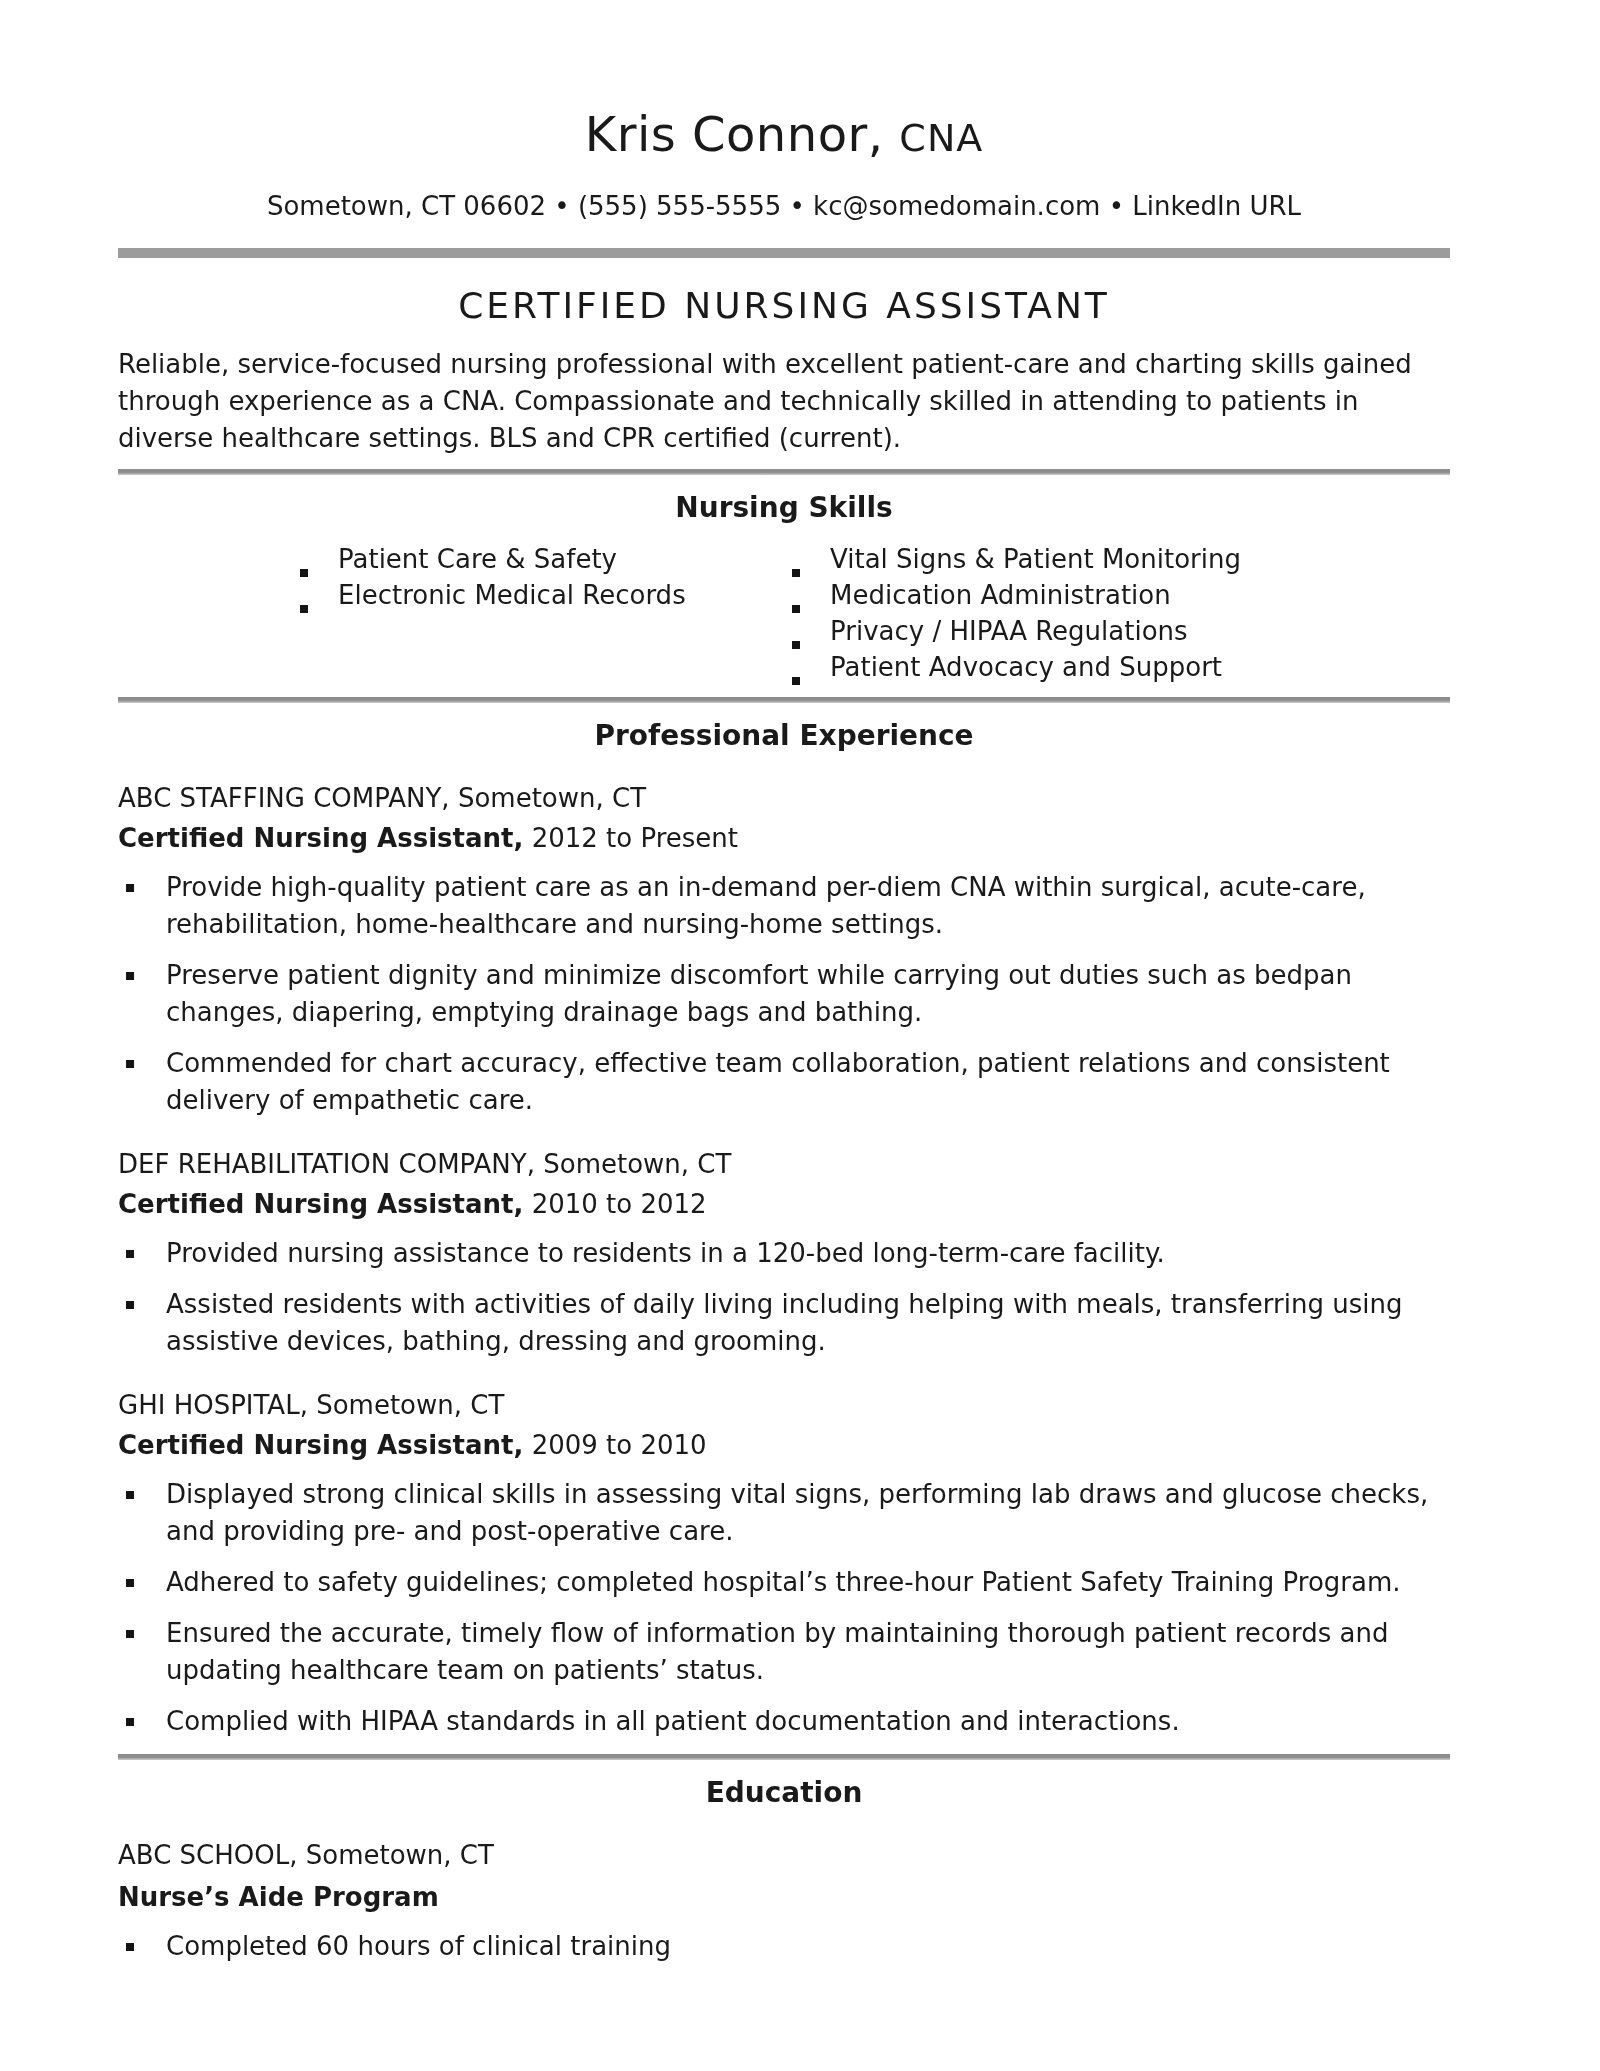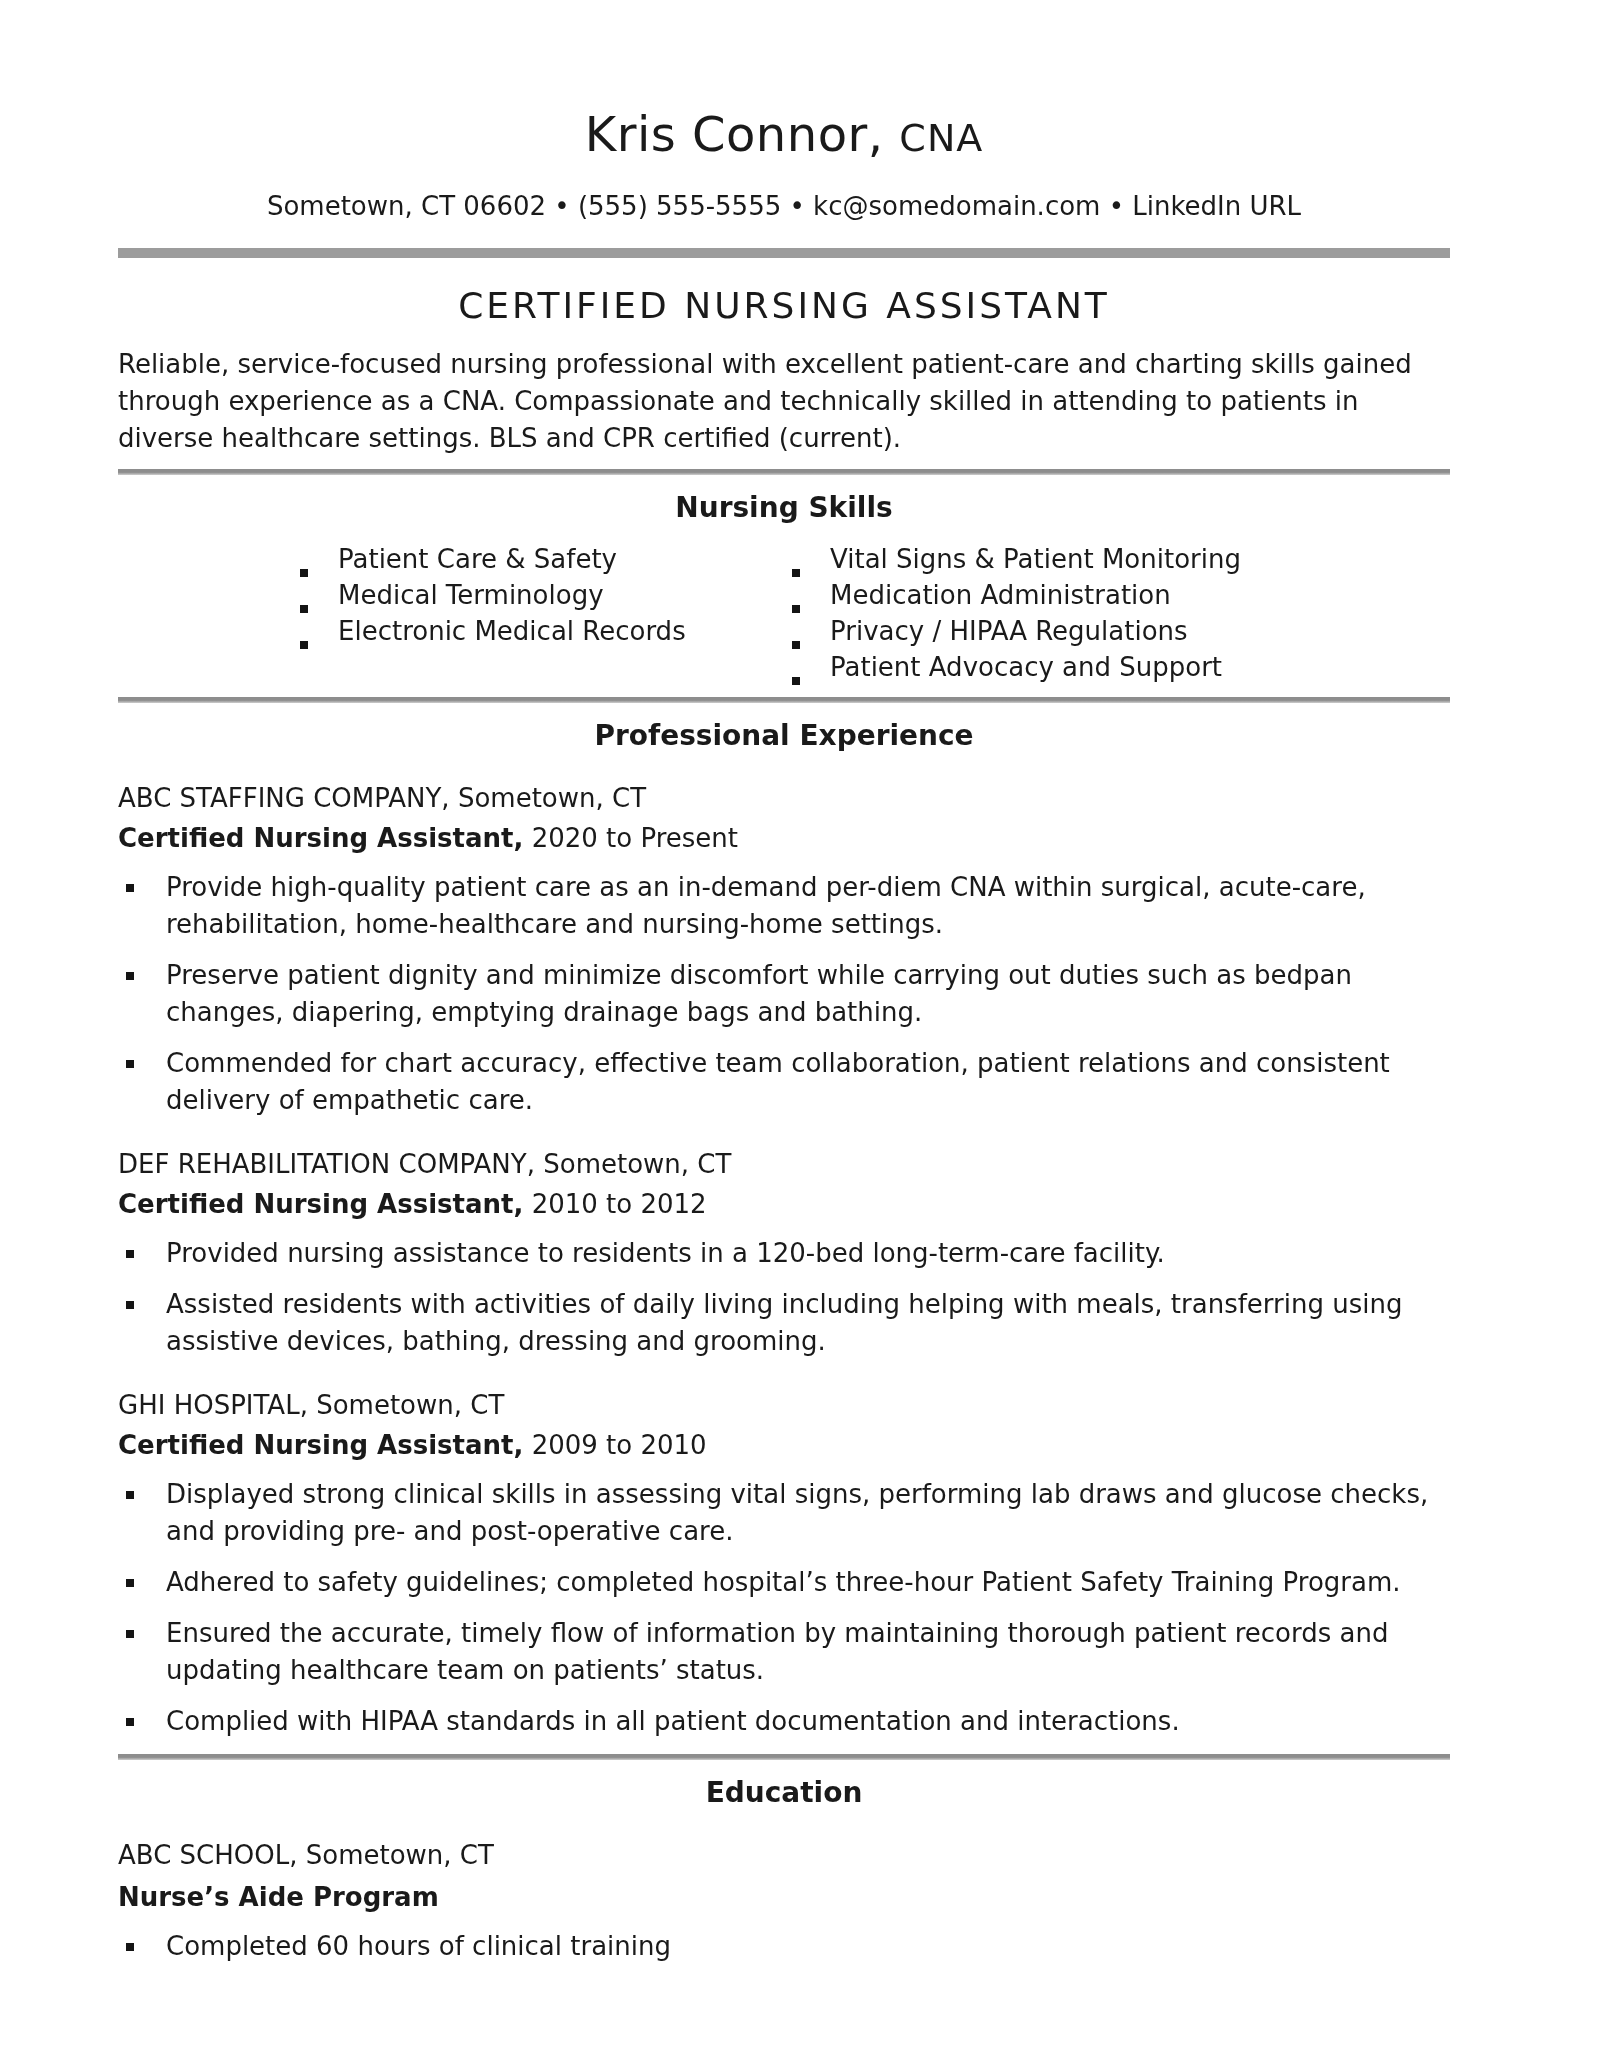--- a/index.html
+++ b/index.html
@@ -65,24 +65,20 @@
   <div class="rule-thin"></div>
   <h2>Nursing Skills</h2>
   <div class="skills-cols">
     <div class="skill-col">
       <div class="srow">
           <span class="sq"></span>
           <span>Patient Care &amp; Safety</span>
         </div>
       <div class="srow">
           <span class="sq"></span>
-          <span>Medical Terminology</span>
-        </div>
-      <div class="srow">
-          <span class="sq"></span>
           <span>Electronic Medical Records</span>
         </div>
     </div>
     <div class="skill-col">
       <div class="srow">
           <span class="sq"></span>
           <span>Vital Signs &amp; Patient Monitoring</span>
         </div>
       <div class="srow">
           <span class="sq"></span>
@@ -99,21 +95,21 @@
     </div>
   </div>
 
   <div class="rule-thin"></div>
   <h2>Professional Experience</h2>
 
   <div>
     <div class="company">ABC STAFFING COMPANY, Sometown, CT</div>
     <div class="jobtitle">
       <span class="bold">Certified Nursing Assistant,</span>
-      <span>2020 to Present</span>
+      <span>2012 to Present</span>
     </div>
     <div class="blist">
       <div class="bullet">
           <span class="sq"></span>
           <span class="btxt">Provide high-quality patient care as an in-demand per-diem CNA within surgical, acute-care, rehabilitation, home-healthcare and nursing-home settings.</span>
         </div>
       <div class="bullet">
           <span class="sq"></span>
           <span class="btxt">Preserve patient dignity and minimize discomfort while carrying out duties such as bedpan changes, diapering, emptying drainage bags and bathing.</span>
         </div>

